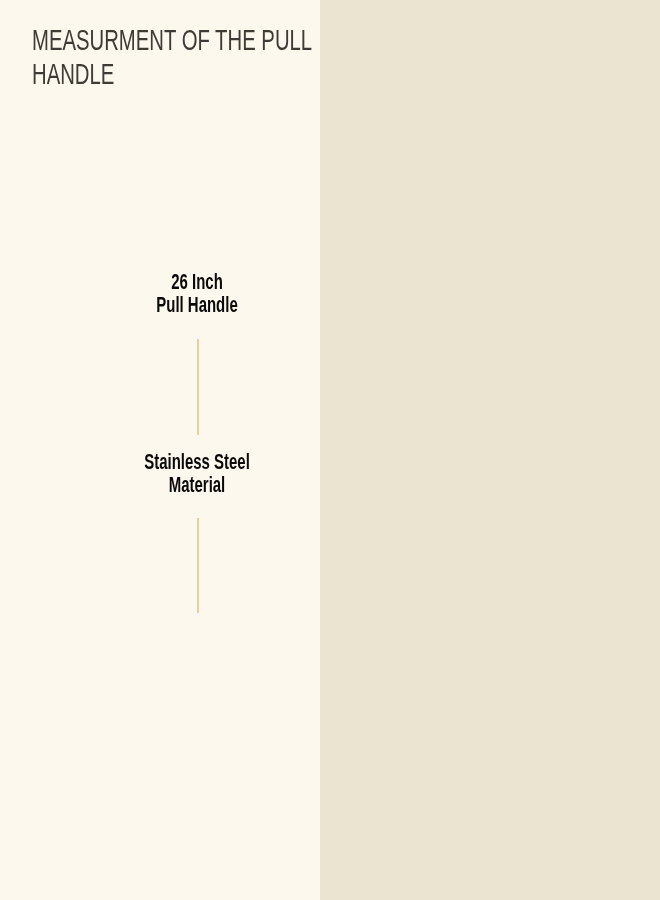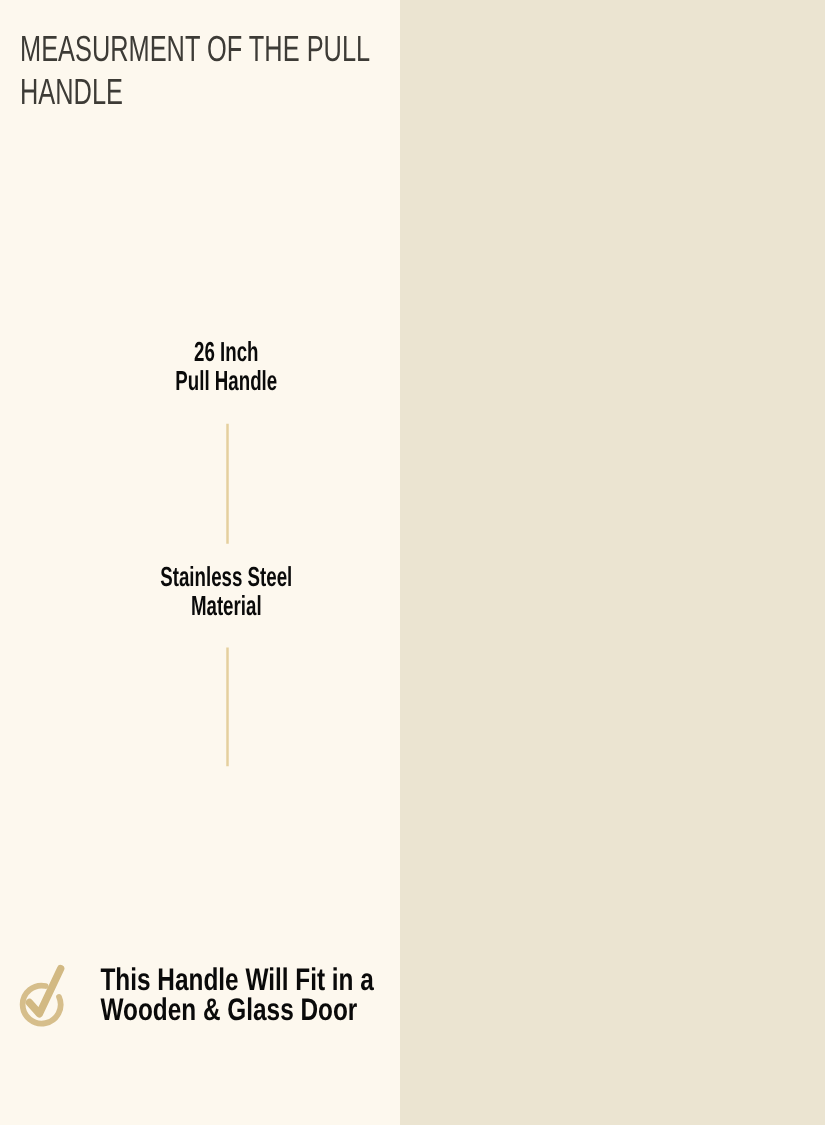--- a/index.html
+++ b/index.html
@@ -1,21 +1,21 @@
 <!DOCTYPE html>
 <html style="--left-bg: #fdf8ee; --right-bg: #ebe4d1; --title-text: #3d3b36; --body-text: #0a0a0a; --label-text: #35322c; --divider-gold: #e5cf9e; --check-gold: #d6be8b; --dimension-line: #17140e; --brass-light: #eccf8d; --brass-dark: #7a5a26;"><head>
 <meta charset="utf-8">
 <style>
   * { margin:0; padding:0; box-sizing:border-box; }
   html,body { width:660px; height:900px; }
   body { font-family:"Liberation Sans", sans-serif; overflow:hidden; position:relative; }
 
   .page { position:absolute; left:0; top:0; width:660px; height:900px; background:var(--left-bg,#fdf8ee); }
 
-  .left-panel { position:absolute; left:0; top:0; width:367px; height:900px; background:var(--left-bg,#fdf8ee); }
+  .left-panel { position:absolute; left:16px; top:0; width:367px; height:900px; background:var(--left-bg,#fdf8ee); }
   .right-panel { position:absolute; left:320px; top:0; width:340px; height:900px; background:var(--right-bg,#ebe4d1); }
 
   .title { position:absolute; left:16px; top:23px; font-size:29px; line-height:34px;
            font-weight:normal; color:var(--title-text,#3d3b36); letter-spacing:0px;
            transform:scaleX(.70); transform-origin:left top; white-space:nowrap; }
   .title span { display:block; }
 
   .spec { position:absolute; left:41px; width:280px; text-align:center; font-weight:bold;
           font-size:22px; line-height:23px; color:var(--body-text,#0a0a0a);
           transform:scaleX(.68); transform-origin:center top; }
@@ -53,30 +53,20 @@
 
     <div class="divider divider-1"></div>
 
     <div class="spec spec-2">
       <span>Stainless Steel</span>
       <span>Material</span>
     </div>
 
     <div class="divider divider-2"></div>
 
-    <div class="footer-note">
-      <svg class="check-icon" viewBox="0 0 38 58" xmlns="http://www.w3.org/2000/svg">
-        <path d="M33.2,31.5 A15.2,15.2 0 1 1 22.5,22.8" fill="none" stroke="#d6be8b" stroke-width="4.6" stroke-linecap="round"></path>
-        <path d="M9.5,36 L17.5,45 L34.5,9" fill="none" stroke="#d2b983" stroke-width="6" stroke-linecap="round" stroke-linejoin="round"></path>
-      </svg>
-      <div class="footer-text">
-        <span>This Handle Will Fit in a</span>
-        <span>Wooden &amp; Glass Door</span>
-      </div>
-    </div>
   </div>
 
   <div class="right-panel">
 
     <div class="standoff-top">
       
       
       
     </div>
 

